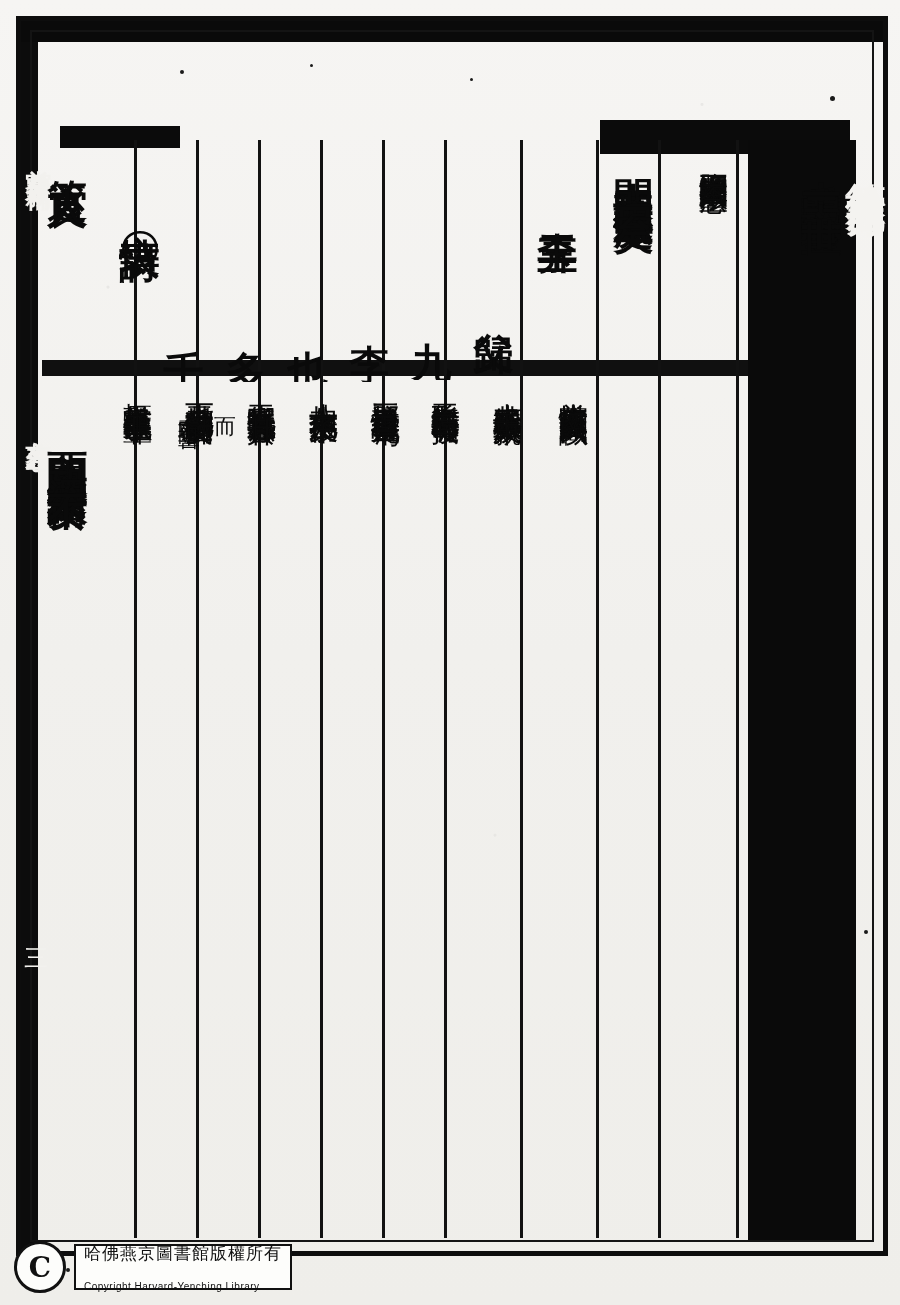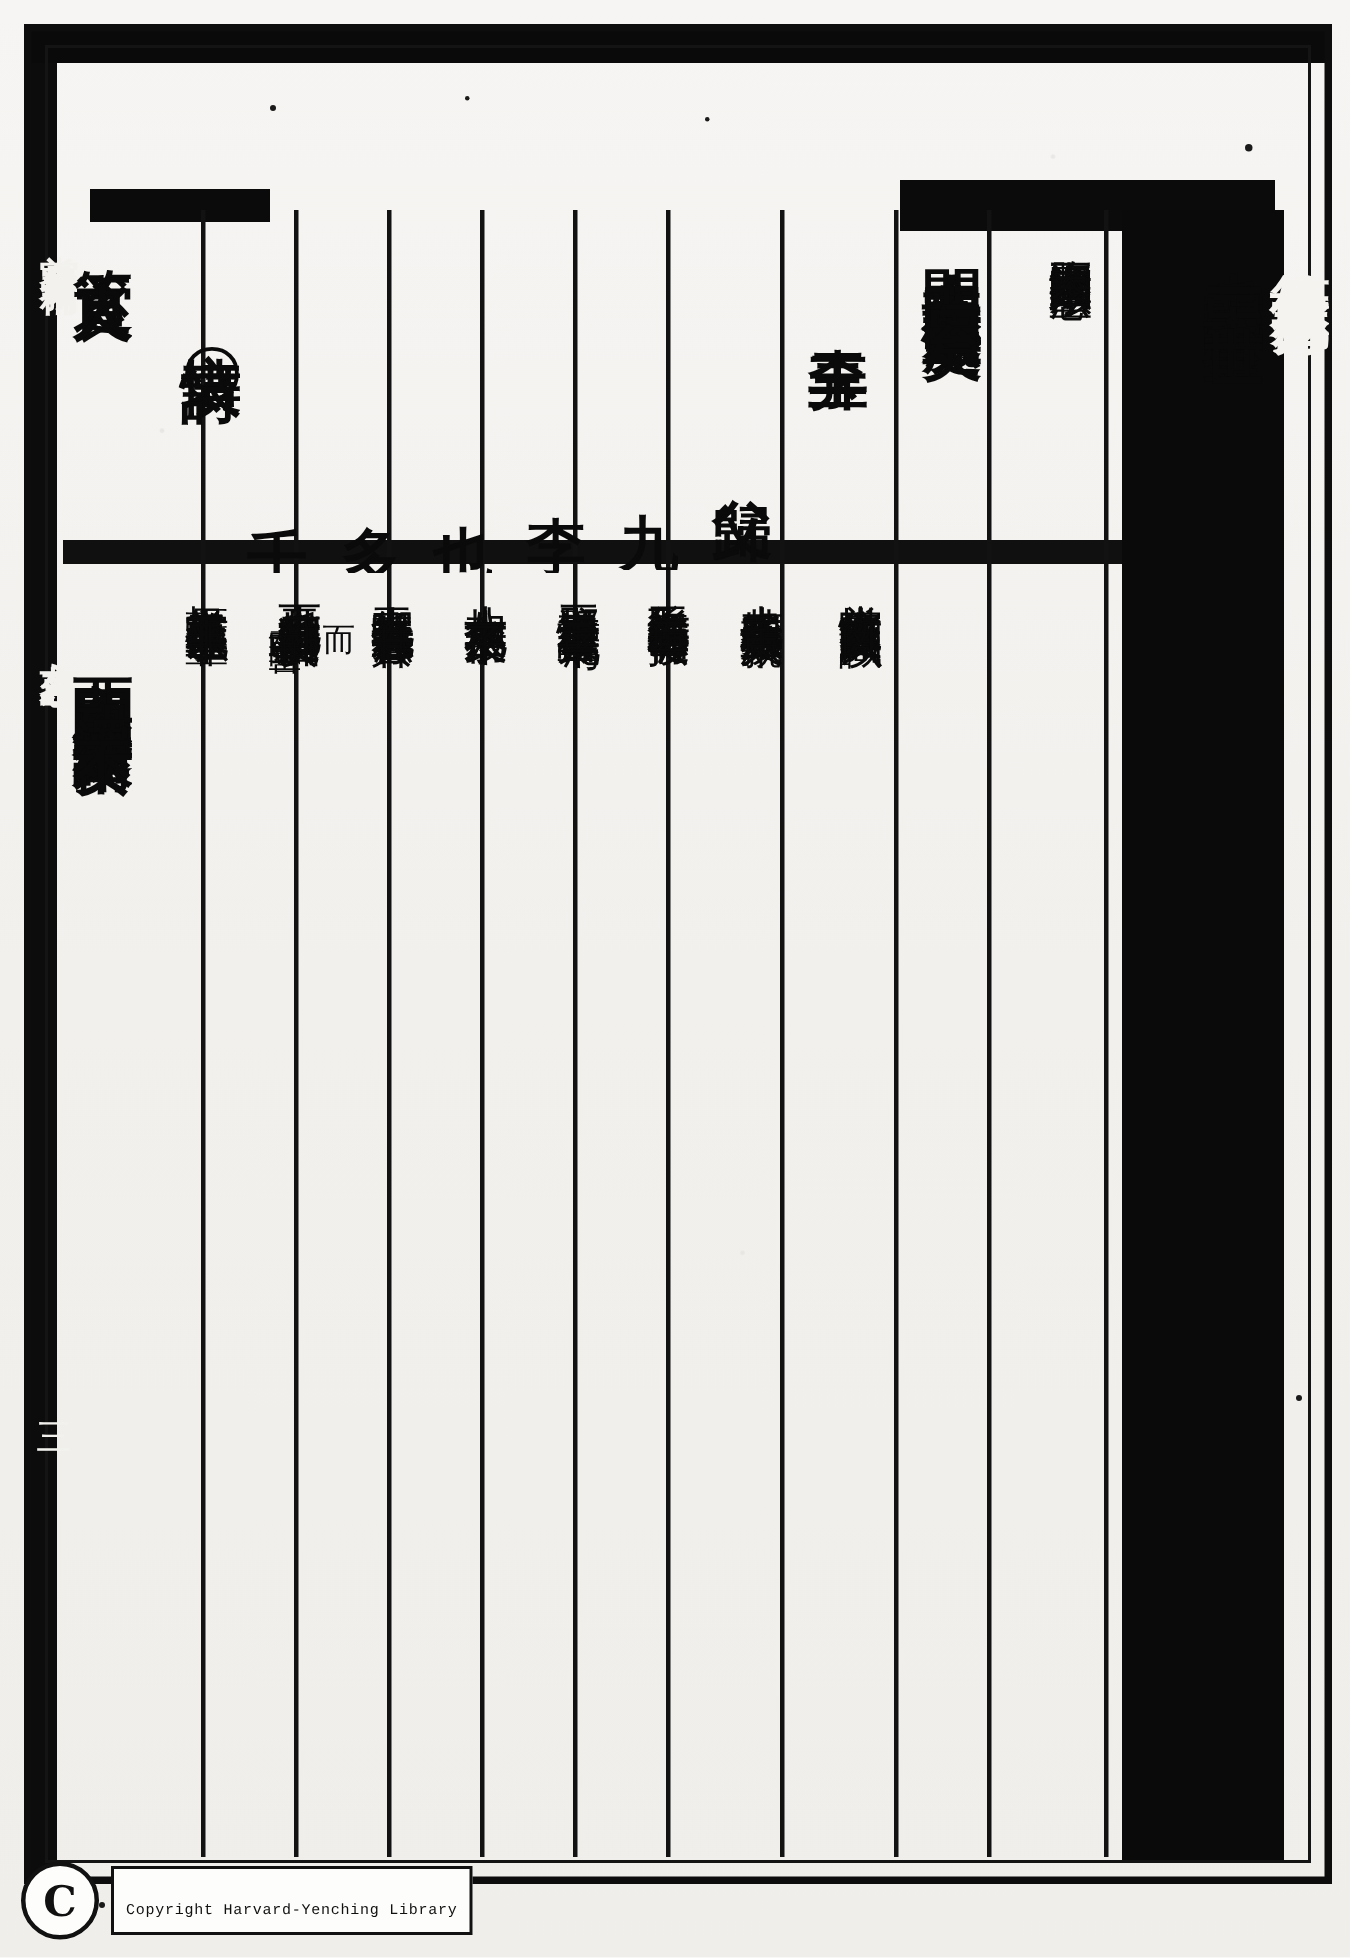--- a/index.html
+++ b/index.html
@@ -178,21 +178,21 @@
     letter-spacing: 1px;
     color: #111;
     white-space: nowrap;
     font-family: "DejaVu Sans", sans-serif;
   }
   .stamp-en {
     font-size: 10px;
     letter-spacing: 0.5px;
     color: #111;
     white-space: nowrap;
-    font-family: Liberation Mono, monospace;
+    font-family: Liberation Sans, sans-serif;
     margin-top: 16px;
   }
   
   .speck { position: absolute; background: #1a1a1a; border-radius: 50%; }
 </style>
 </head>
 <body>
 
 <div id="page">
 
@@ -273,17 +273,18 @@
   <div class="speck" style="left:180px; top:70px; width:4px; height:4px;"></div>
   <div class="speck" style="left:310px; top:64px; width:3px; height:3px;"></div>
   <div class="speck" style="left:470px; top:78px; width:3px; height:3px;"></div>
   <div class="speck" style="left:830px; top:96px; width:5px; height:5px;"></div>
   <div class="speck" style="left:864px; top:930px; width:4px; height:4px;"></div>
   <div class="speck" style="left:66px; top:1268px; width:4px; height:4px;"></div>
 
   <div class="stamp">
     <div class="stamp-seal">C</div>
     <div class="stamp-box">
+      <div class="stamp-cn">哈佛燕京圖書館版權所有</div>
       <div class="stamp-en">Copyright Harvard-Yenching Library</div>
     </div>
   </div>
 
 </div>
 
 </body></html>

